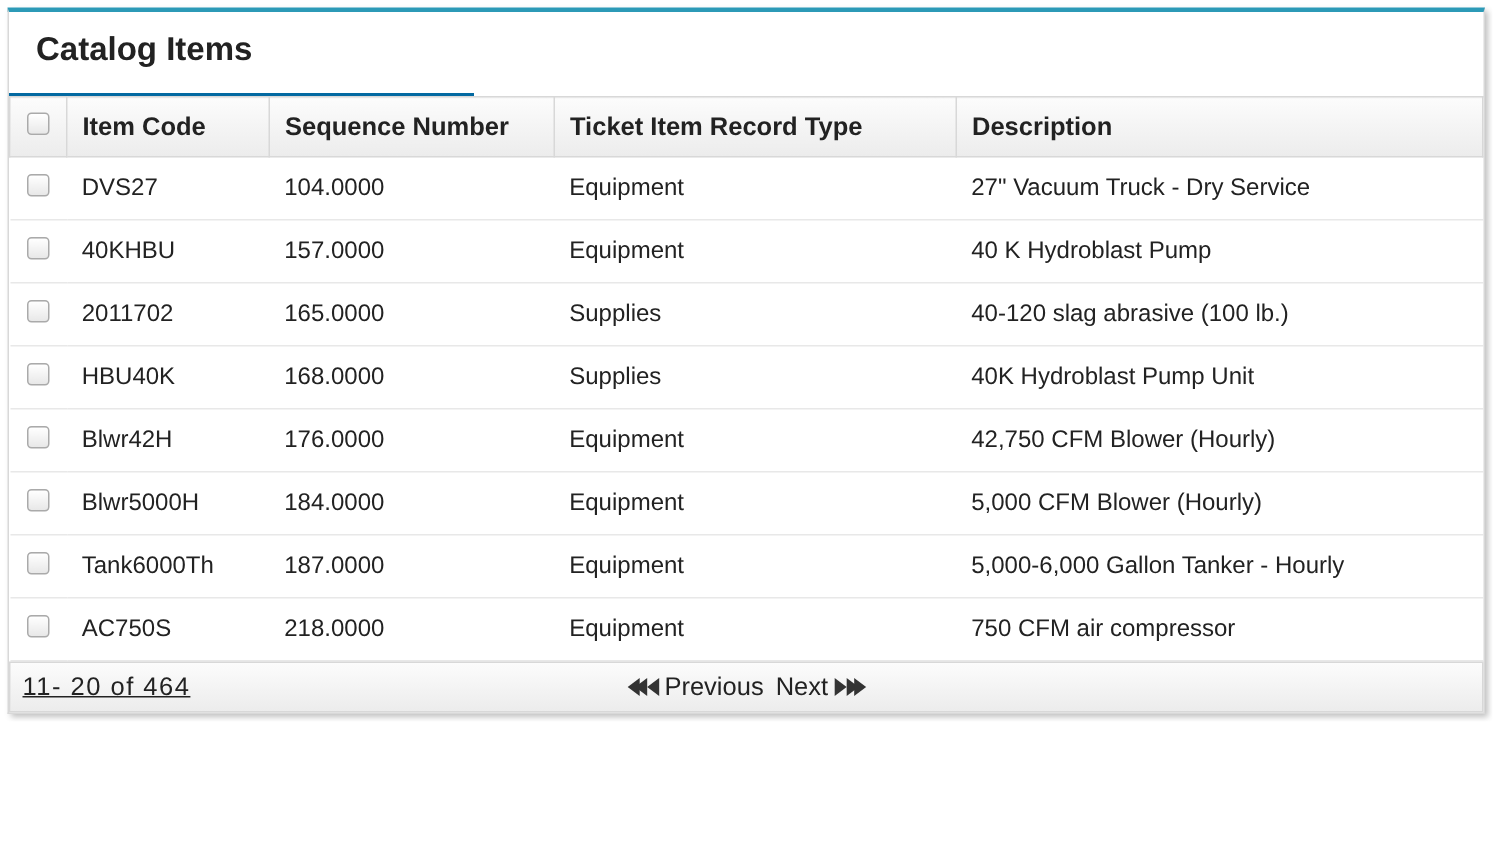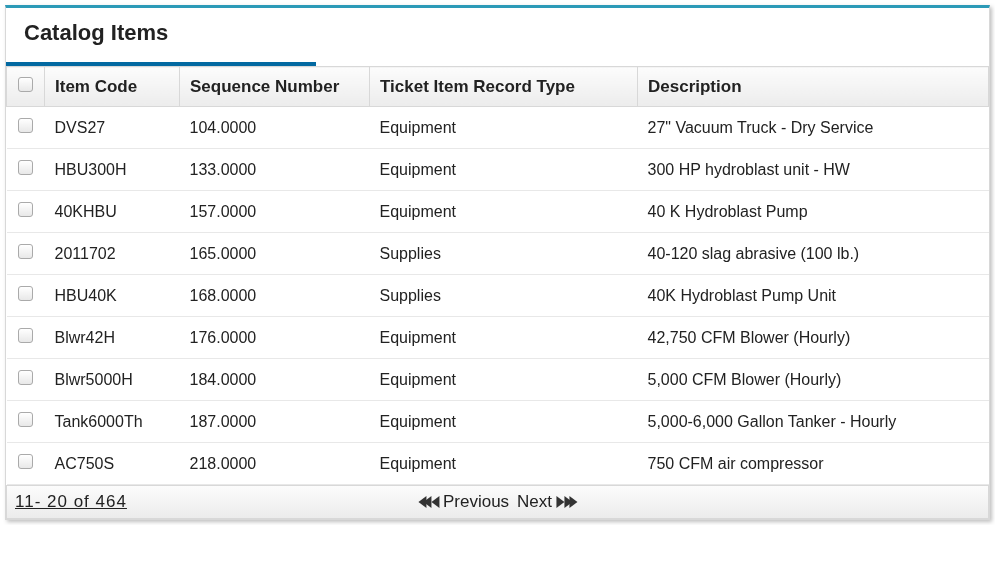--- a/index.html
+++ b/index.html
@@ -21,21 +21,21 @@
       box-shadow: 2px 2px 4px rgba(0,0,0,0.25);
       background: #fff;
       padding-bottom: 0;
     }
     
     .panel-title {
       font-size: 22px;
       font-weight: bold;
       color: #222;
       padding: 12px 0 16px 18px;
-      border-bottom: 4px solid #0369a1;
+      border-bottom: 2px solid #0369a1;
       display: inline-block;
       width: 310px;
     }
     
     .table {
       width: 100%;
       border-collapse: collapse;
     }
     
     .table thead th {
@@ -188,27 +188,20 @@
     <tbody id="table-body">
     <tr>
           <td class="checkbox-cell"><span class="checkbox"></span></td>
           <td>DVS27</td>
           <td class="seq-cell">104.0000</td>
           <td class="type-cell">Equipment</td>
           <td>27" Vacuum Truck - Dry Service</td>
         </tr>
         <tr>
           <td class="checkbox-cell"><span class="checkbox"></span></td>
-          <td>HBU300H</td>
-          <td class="seq-cell">133.0000</td>
-          <td class="type-cell">Equipment</td>
-          <td>300 HP hydroblast unit - HW</td>
-        </tr>
-        <tr>
-          <td class="checkbox-cell"><span class="checkbox"></span></td>
           <td>40KHBU</td>
           <td class="seq-cell">157.0000</td>
           <td class="type-cell">Equipment</td>
           <td>40 K Hydroblast Pump</td>
         </tr>
         <tr>
           <td class="checkbox-cell"><span class="checkbox"></span></td>
           <td>2011702</td>
           <td class="seq-cell">165.0000</td>
           <td class="type-cell">Supplies</td>

